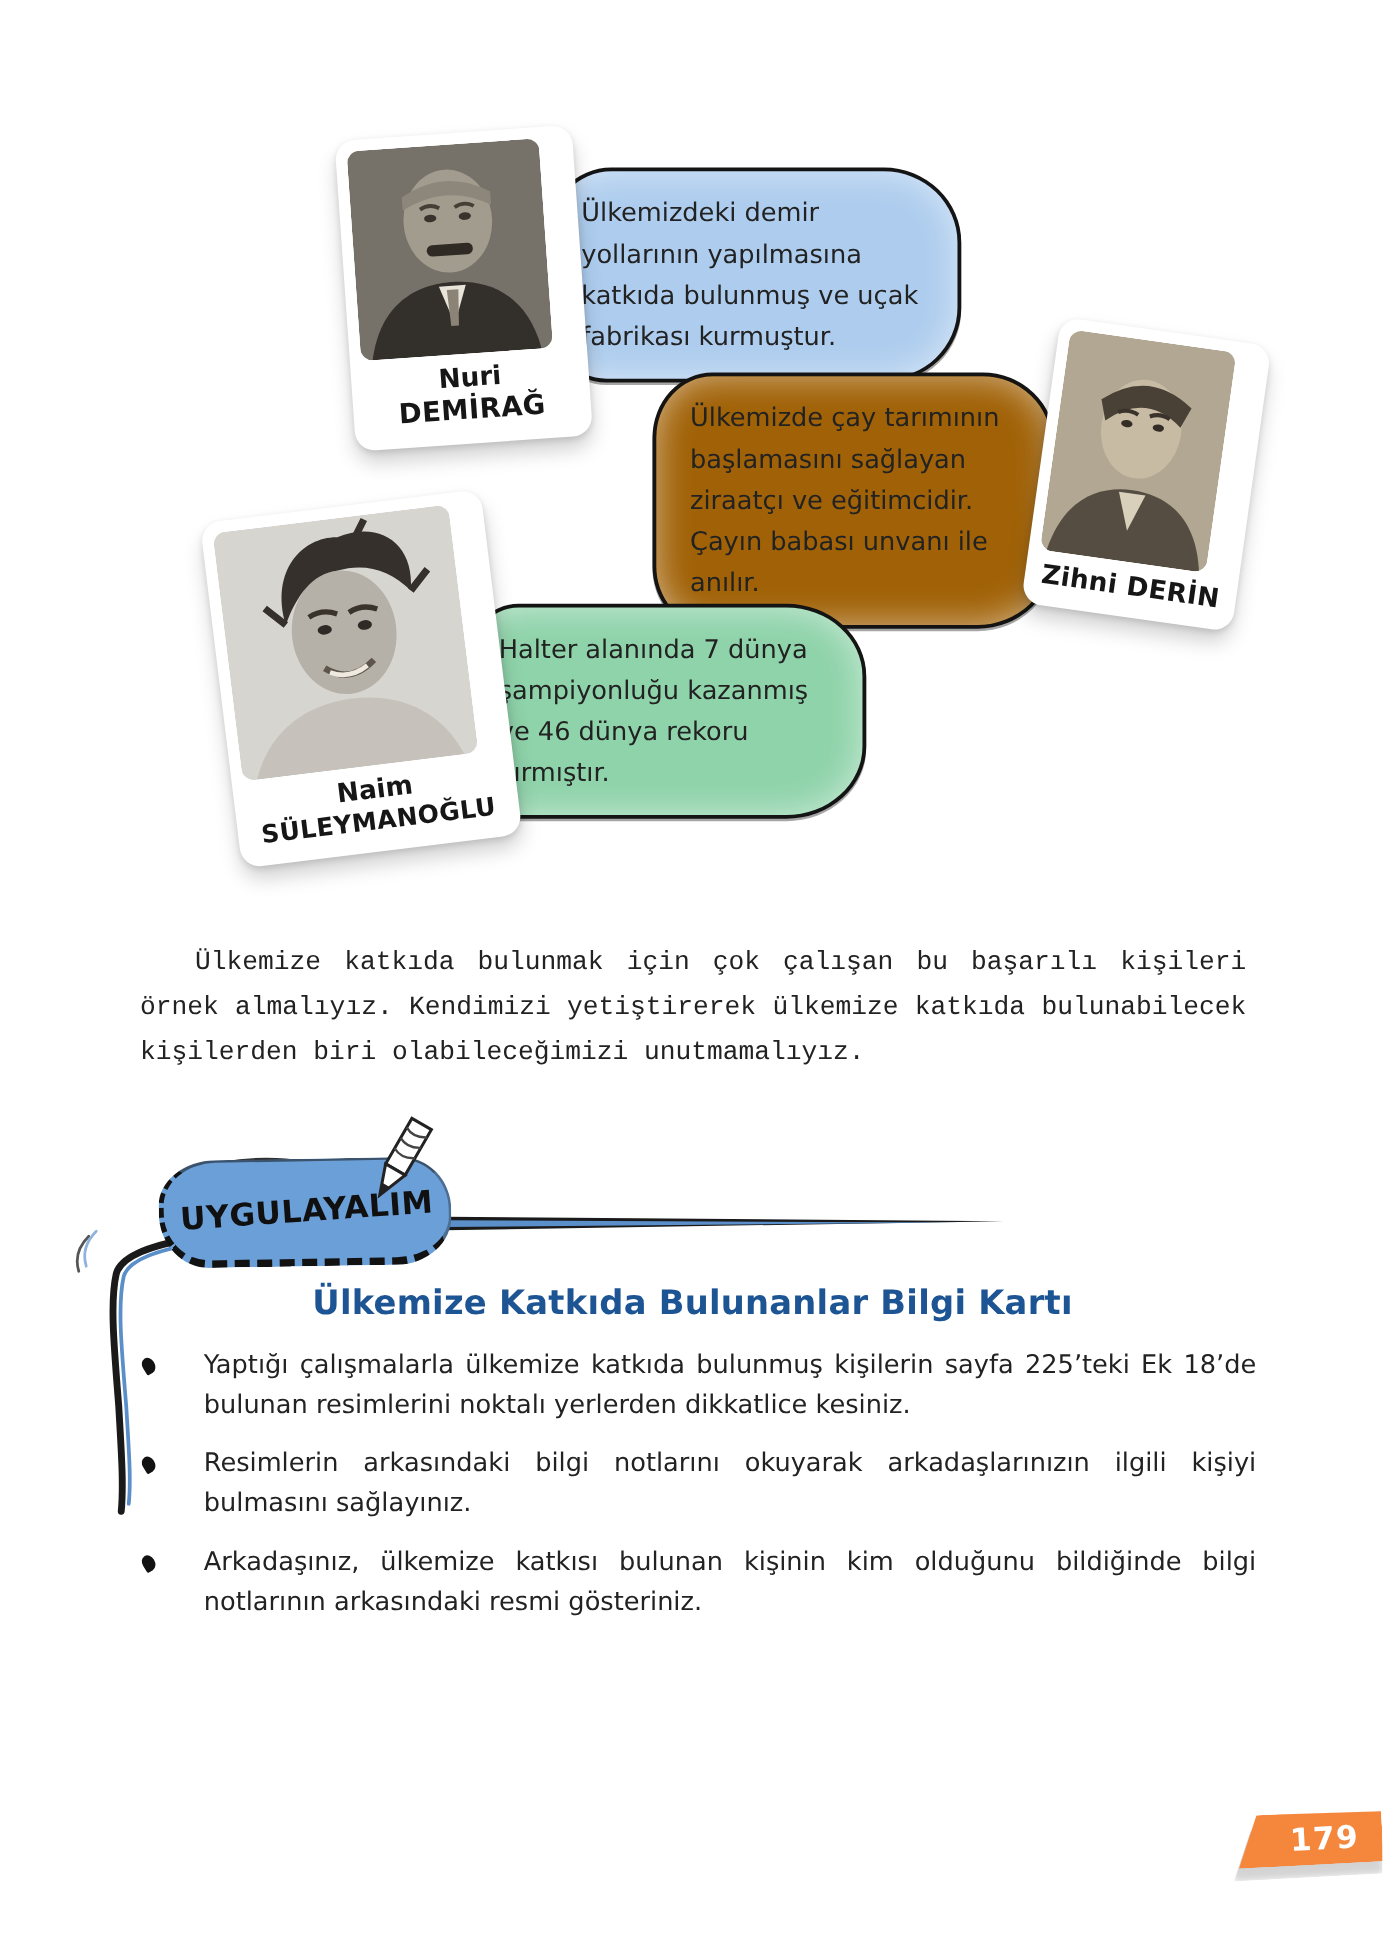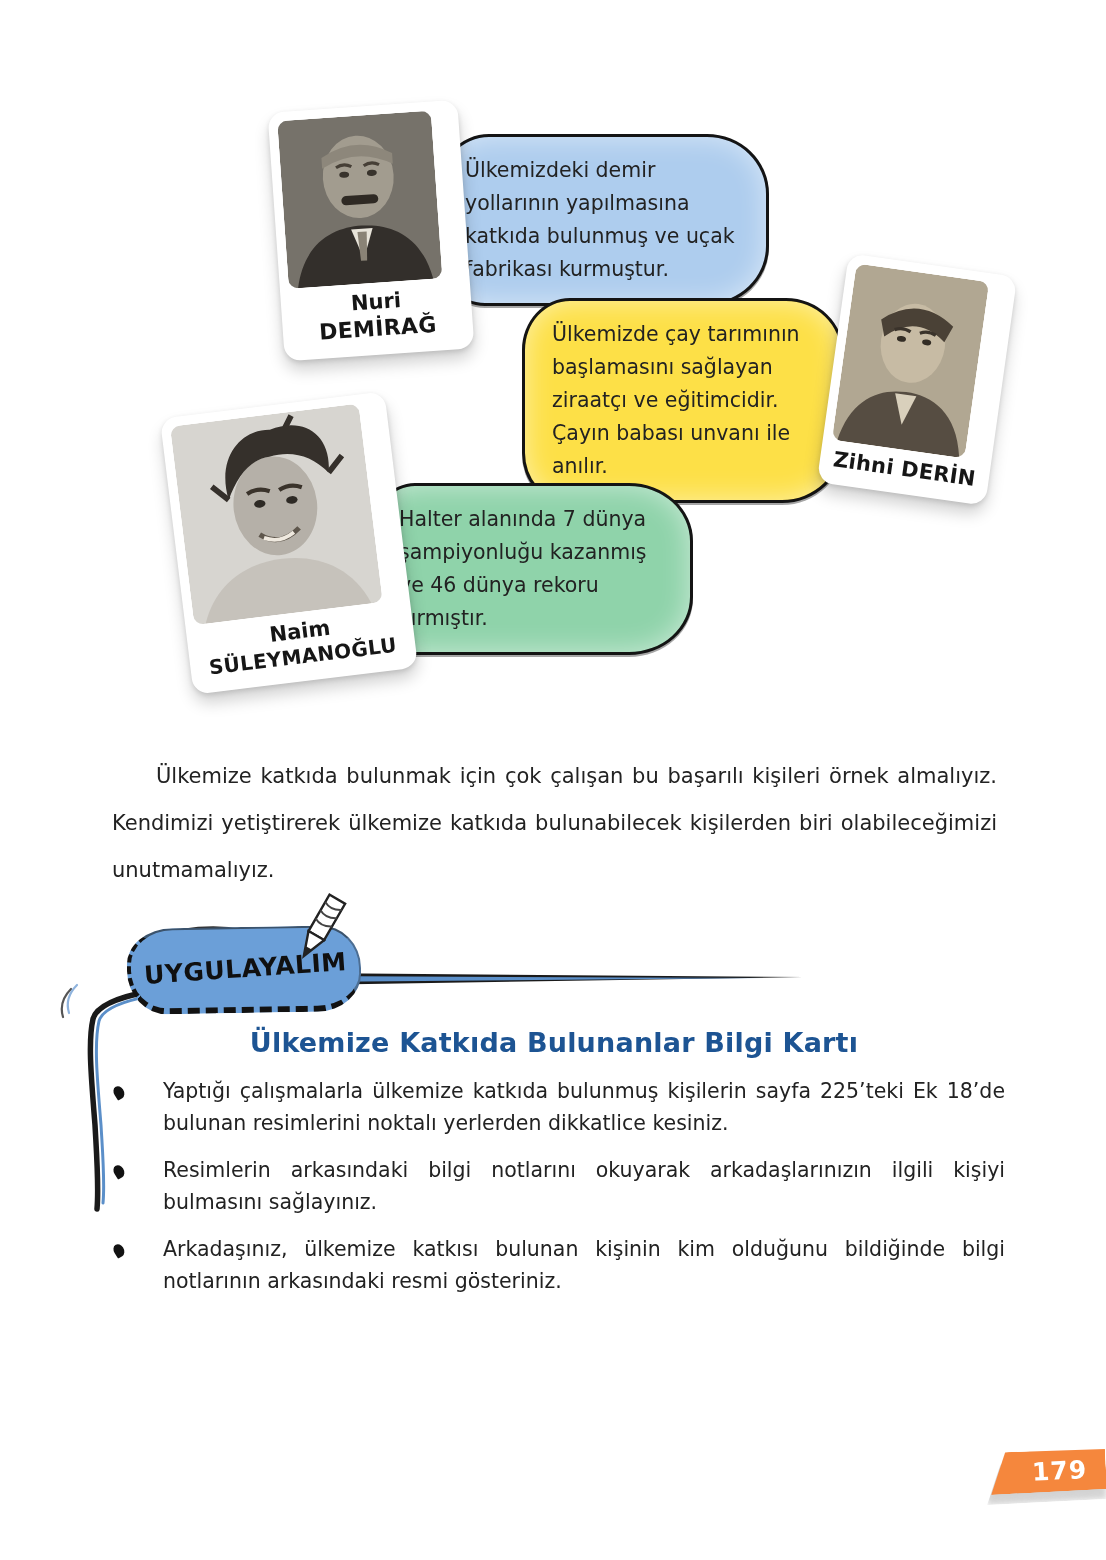--- a/index.html
+++ b/index.html
@@ -23,21 +23,21 @@
     font-size:20.5px; line-height:33px; font-weight:500; color:#222222;
     padding:17px 25px; box-shadow:inset 0 0 28px rgba(255,255,255,0.55), 0 2px 0 rgba(0,0,0,0.35);
   }
   .bubble-blue  { border-radius:52px 62px 62px 48px / 55px 60px 60px 52px; }
   .bubble-orange{ border-radius:48px 58px 62px 44px / 52px 56px 60px 50px; }
   .bubble-green { border-radius:44px 64px 64px 44px / 50px 58px 58px 50px; }
 
   
   .intro {
     position:absolute; left:112px; top:732px; width:885px;
-    font-size:21px; line-height:47px; text-align:justify; text-indent:44px; color:#222222;
+    font-size:21px; line-height:36px; text-align:justify; text-indent:44px; color:#222222;font-family:Liberation Mono, monospace;
   }
 
   
   .badge {
     position:absolute; left:127px; top:927px; width:234px; height:86px; z-index:5;
     border-radius:46px 40px 44px 40px / 36px 42px 38px 44px;
     border-bottom:6px dashed #121212; border-left:4px dashed #121212;
     border-top:2px solid rgba(20,20,20,0.55); border-right:2px solid rgba(20,20,20,0.35);
     display:flex; align-items:center; justify-content:center; transform:rotate(-1deg);
     box-sizing:border-box;
@@ -93,21 +93,21 @@
         <polygon points="43,74 57,74 50,94" fill="#e8e4da"></polygon>
         <polygon points="47,76 53,76 52,95 48,95" fill="#8a8376"></polygon>
       </svg>
     </span>
     <div class="card-name">
       <span class="l1">Nuri</span>
       <span class="l2">DEMİRAĞ</span>
     </div>
   </div>
 
-  <div class="bubble bubble-orange" style="left: 522px; top: 298px; width: 322px; background-color: #fde047; padding-left: 27px;">Ülkemizde çay tarımının başlamasını sağlayan ziraatçı ve eğitimcidir. Çayın babası unvanı ile anılır.</div>
+  <div class="bubble bubble-orange" style="left: 522px; top: 298px; width: 322px; background-color: #a16207; padding-left: 27px;">Ülkemizde çay tarımının başlamasını sağlayan ziraatçı ve eğitimcidir. Çayın babası unvanı ile anılır.</div>
 
   <div class="photo-card" style="left:832px; top:264px; width:152px; transform:rotate(8deg); z-index:3;">
     <span class="photo-frame" style="width:134px; height:178px;">
       <svg width="134" height="178" viewBox="0 0 100 130" preserveAspectRatio="none">
         <rect x="0" y="0" width="100" height="130" fill="#b1a792"></rect>
         <ellipse cx="50" cy="52" rx="24" ry="29" fill="#c7bba4"></ellipse>
         <path d="M24,38 Q50,16 78,36 L73,48 Q50,30 28,50 Z" fill="#4a4136"></path>
         <ellipse cx="41" cy="50" rx="3.4" ry="2.1" fill="#332d25"></ellipse>
         <ellipse cx="60" cy="50" rx="3.4" ry="2.1" fill="#332d25"></ellipse>
         <path d="M35,44 Q41,41 47,44" stroke="#3a332b" stroke-width="2.4" fill="none"></path>

